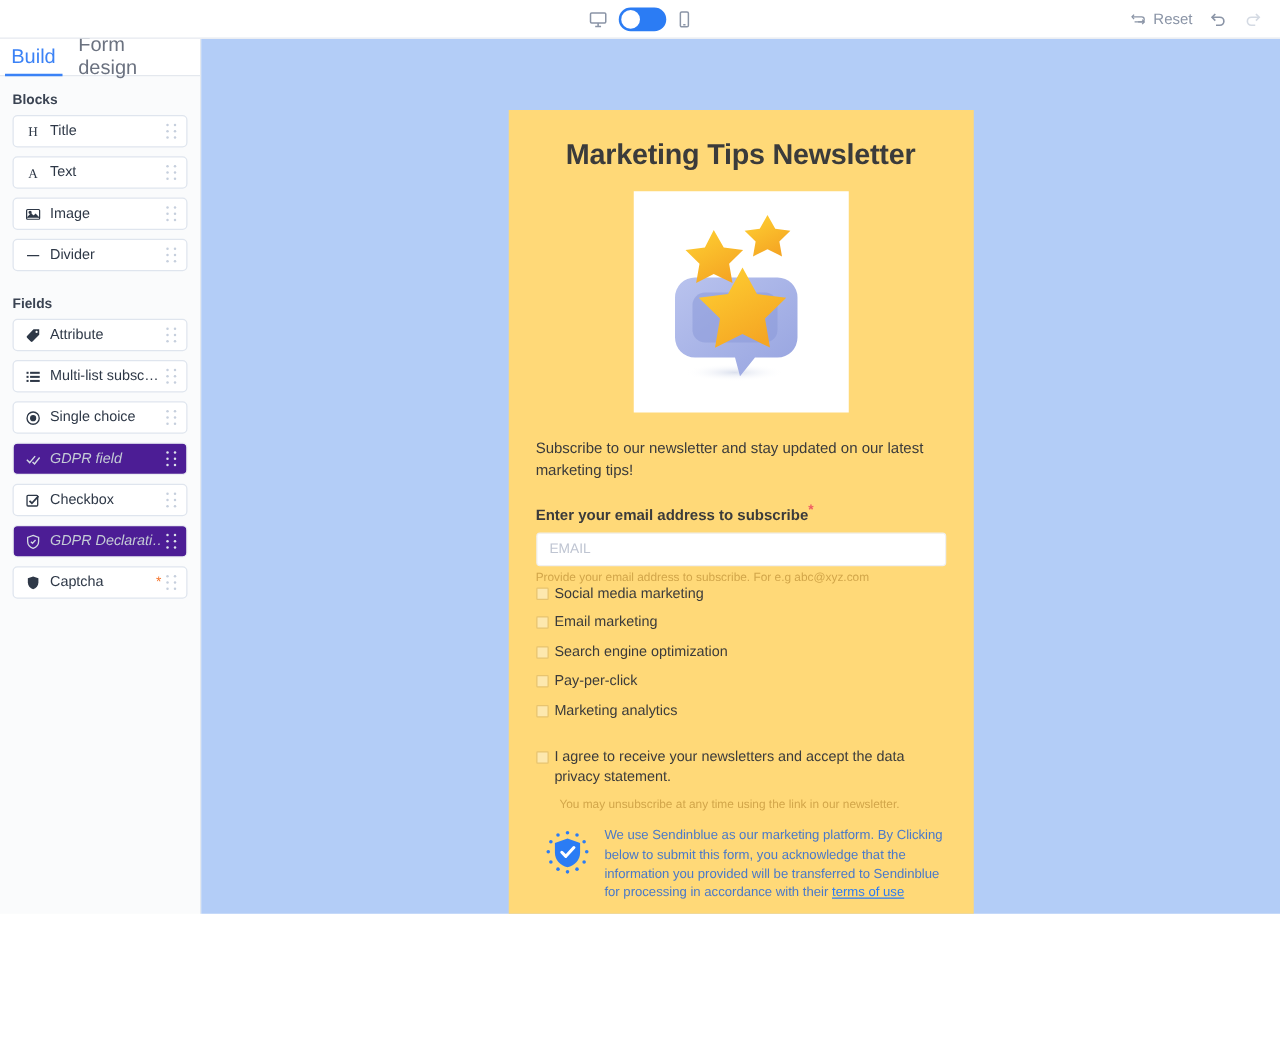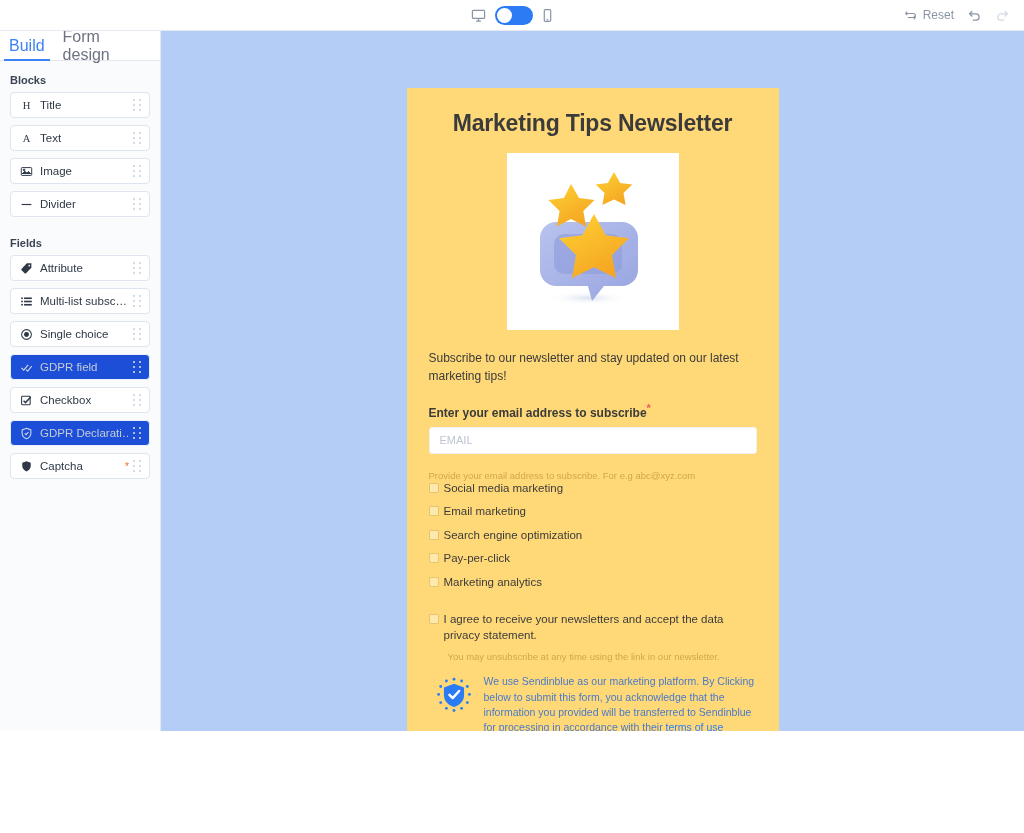--- a/index.html
+++ b/index.html
@@ -70,21 +70,21 @@
     display: flex; align-items: center; padding: 0 7px; cursor: grab;
     font-size: 11.5px; color: #2e3847;
   }
   .palette-item .pi-icon {
     width: 17px; flex: 0 0 17px; display: flex; align-items: center; justify-content: center;
     color: #2e3847; margin-right: 5px;
   }
   .palette-item .pi-label { flex: 1 1 auto; white-space: nowrap; overflow: hidden; }
   .palette-item .req-star { color: #f5762e; margin-left: 3px; font-size: 11px; }
   .palette-item.disabled {
-    background: #1d4ed8; border-color: #eceff4; color: #c5ccd6; cursor: default;
+    background: #4c1d95; border-color: #eceff4; color: #c5ccd6; cursor: default; font-style: italic;
   }
   .palette-item.disabled .pi-icon { color: #d3d9e2; }
   .drag-dots {
     width: 9px; height: 13px; flex: 0 0 9px; margin-left: 4px;
     display: grid; grid-template-columns: 3px 3px; grid-template-rows: repeat(3, 3px);
     gap: 2px 3px; align-content: center; justify-content: center; cursor: grab;
   }
   .drag-dots i { display: block; width: 2px; height: 2px; border-radius: 50%; background: #c6cfdd; }
   .palette-item.disabled .drag-dots i { background: #dde2ea; }
 
@@ -113,21 +113,21 @@
   .field-label {
     font-size: 12px; font-weight: bold; color: #3b3b3b; margin-bottom: 7px;
   }
   .field-label .req { color: #ef5b62; font-size: 11px; vertical-align: super; }
   .email-input {
     width: 100%; height: 27px; background: #ffffff; border: 1px solid #f0f0f0;
     border-radius: 3px; padding: 0 10px; font-size: 11px; color: #3b3b3b;
     font-family: "Liberation Sans", sans-serif;
   }
   .email-input::placeholder { color: #bfc5d2; }
-  .help-text { font-size: 9.5px; color: #d2a64a; margin-top: 16px; }
+  .help-text { font-size: 9.5px; color: #d2a64a; margin-top: 4px; }
   .q-label {
     font-size: 12px; font-weight: bold; color: #3b3b3b;
     margin: 19px 0 10px 0;
   }
   .q-label .req { color: #ef5b62; font-size: 11px; vertical-align: super; }
   .check-row {
     display: flex; align-items: flex-start; gap: 5px;
     margin-bottom: 8px; cursor: pointer;
   }
   .cbox {

